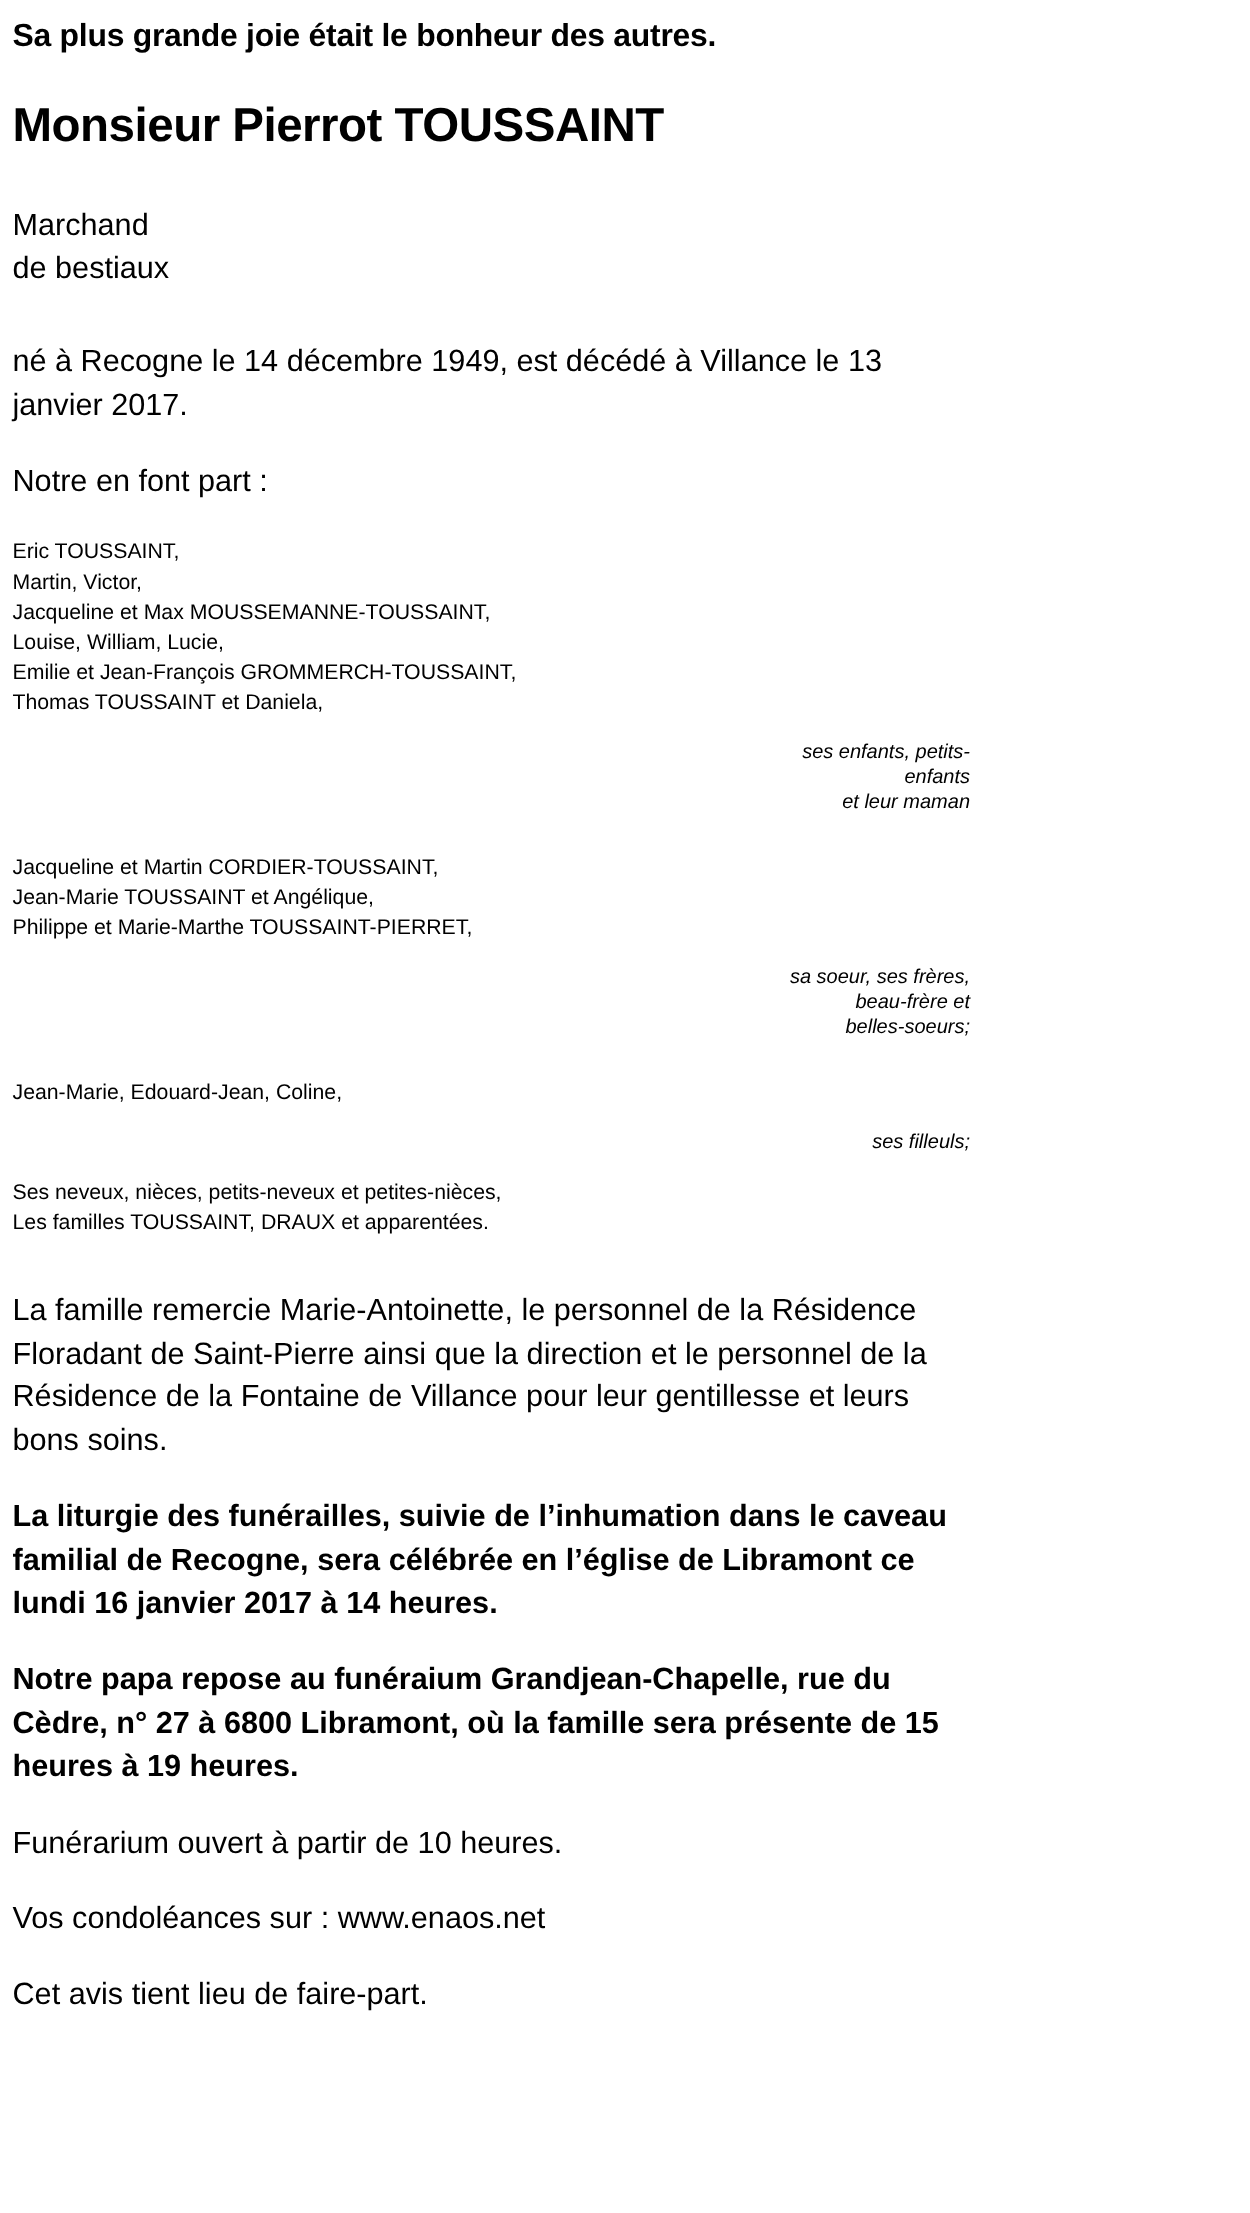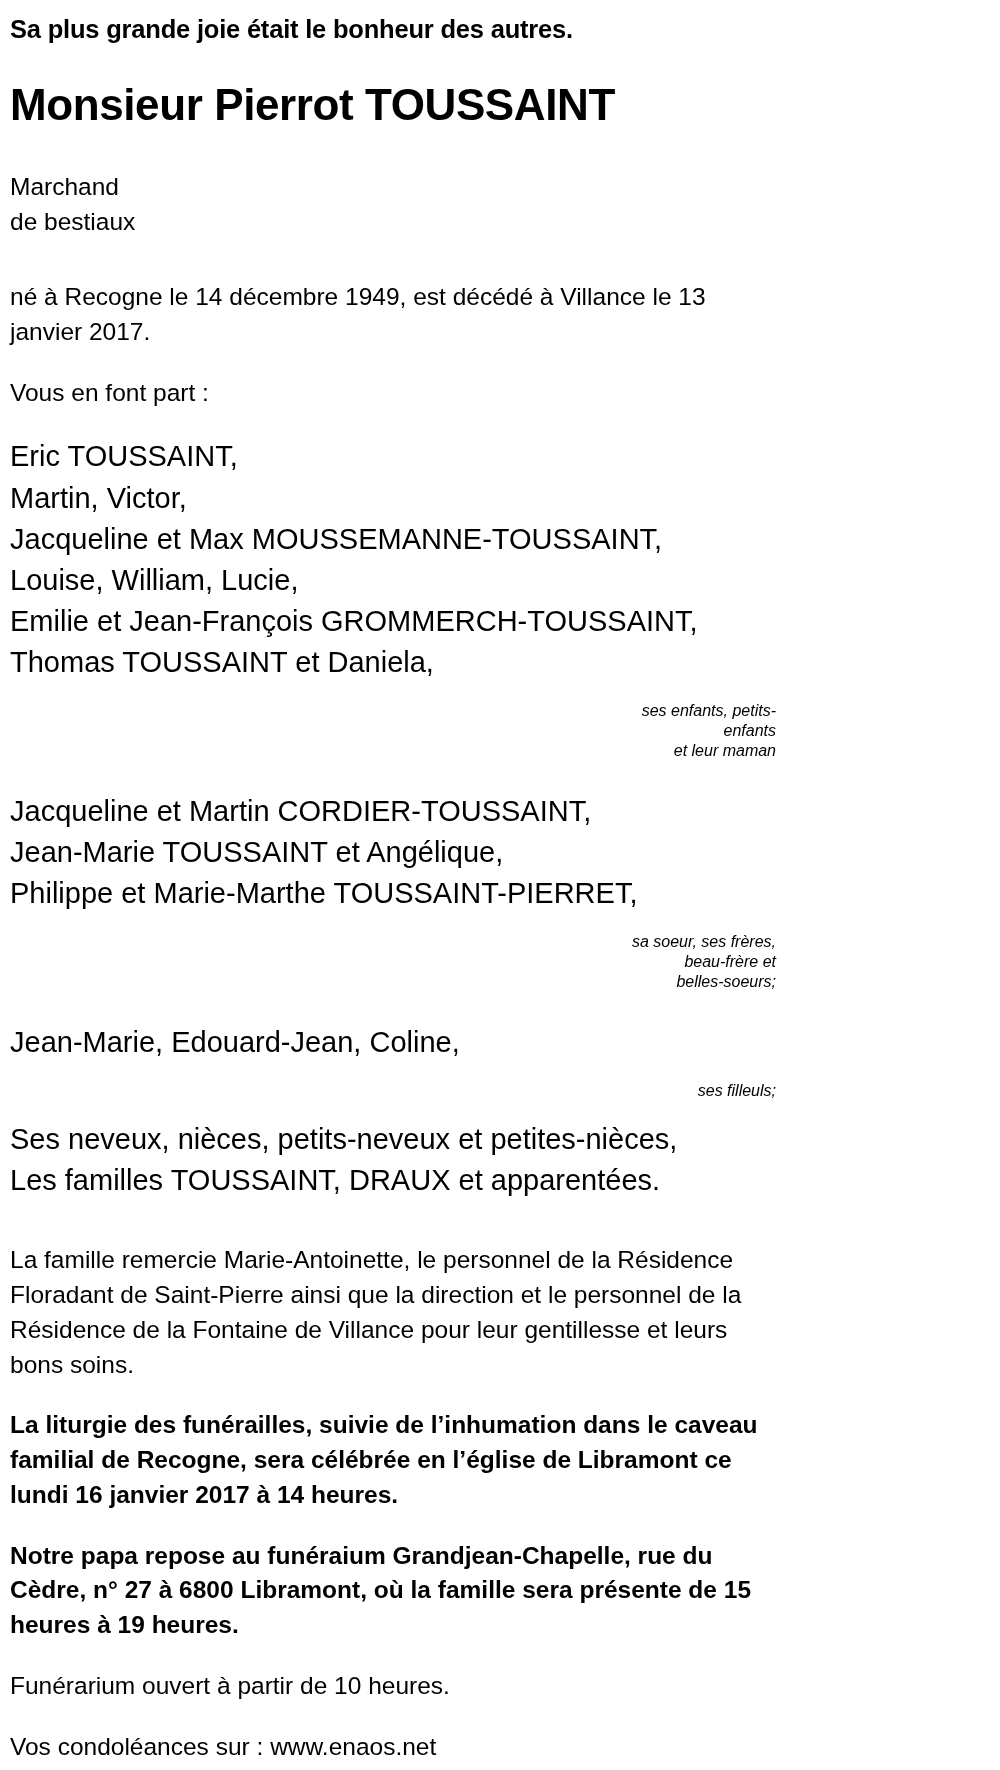--- a/index.html
+++ b/index.html
@@ -23,21 +23,21 @@
 
   
   .epitaph {
     font-size: 25.5px;
     font-weight: bold;
     line-height: 1.25;
     letter-spacing: -0.2px;
     margin: 0 0 34px 0;
   }
   .deceased-name {
-    font-size: 44px;
+    font-size: 38px;
     font-weight: bold;
     line-height: 1.15;
     letter-spacing: -0.4px;
     margin: 0 0 40px 0;
   }
 
   
   .para {
     font-size: 24.5px;
     font-weight: normal;
@@ -52,21 +52,21 @@
 
   
   .occupation {
     font-size: 24.5px;
     line-height: 1.42;
     margin: 0 0 40px 0;
   }
 
   
   .name-list {
-    font-size: 29px;
+    font-size: 17px;
     line-height: 1.42;
     margin: 0;
   }
   .name-list .name-line {
     white-space: nowrap;
   }
 
   
   .relation {
     font-style: italic;
@@ -100,21 +100,21 @@
 
   <h1 class="deceased-name">Monsieur Pierrot TOUSSAINT</h1>
 
   <div class="occupation">
     <div>Marchand</div>
     <div>de bestiaux</div>
   </div>
 
   <p class="para">né à Recogne le 14 décembre 1949, est décédé à Villance le 13 janvier 2017.</p>
 
-  <p class="para">Vous en font part :</p>
+  <p class="para">Notre en font part :</p>
 
   <div class="name-list">
     <div class="name-line">Eric TOUSSAINT,</div>
     <div class="name-line">Martin, Victor,</div>
     <div class="name-line">Jacqueline et Max MOUSSEMANNE-TOUSSAINT,</div>
     <div class="name-line">Louise, William, Lucie,</div>
     <div class="name-line">Emilie et Jean-François GROMMERCH-TOUSSAINT,</div>
     <div class="name-line">Thomas TOUSSAINT et Daniela,</div>
   </div>
 

